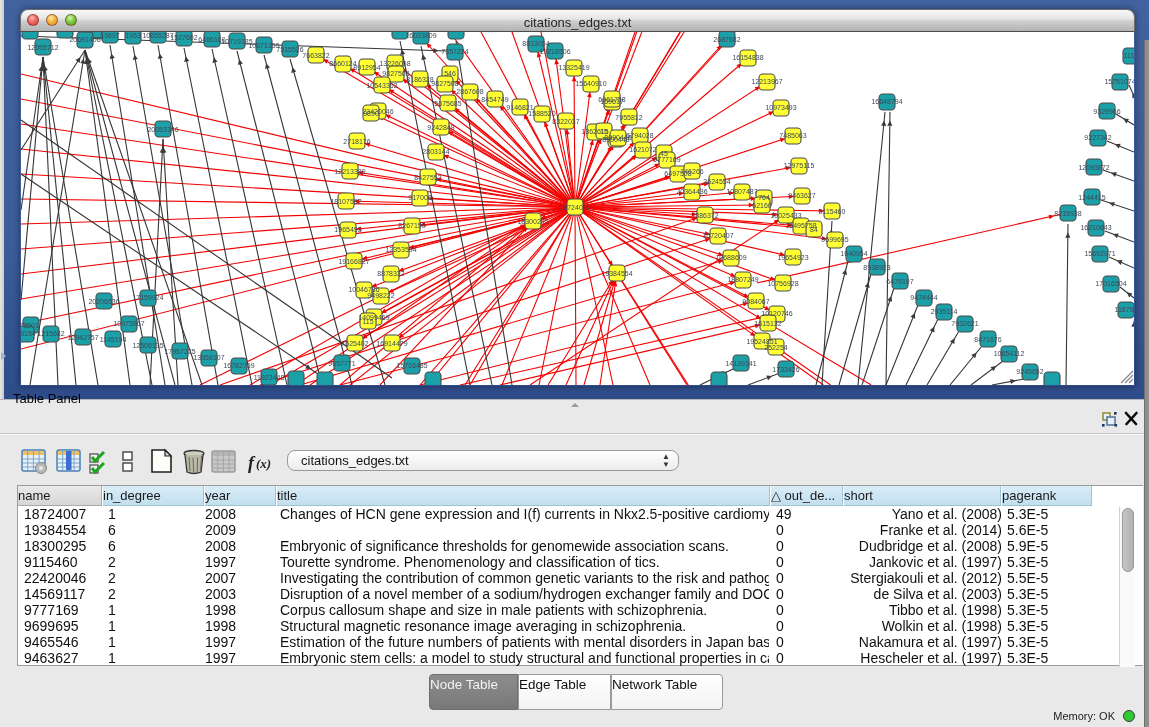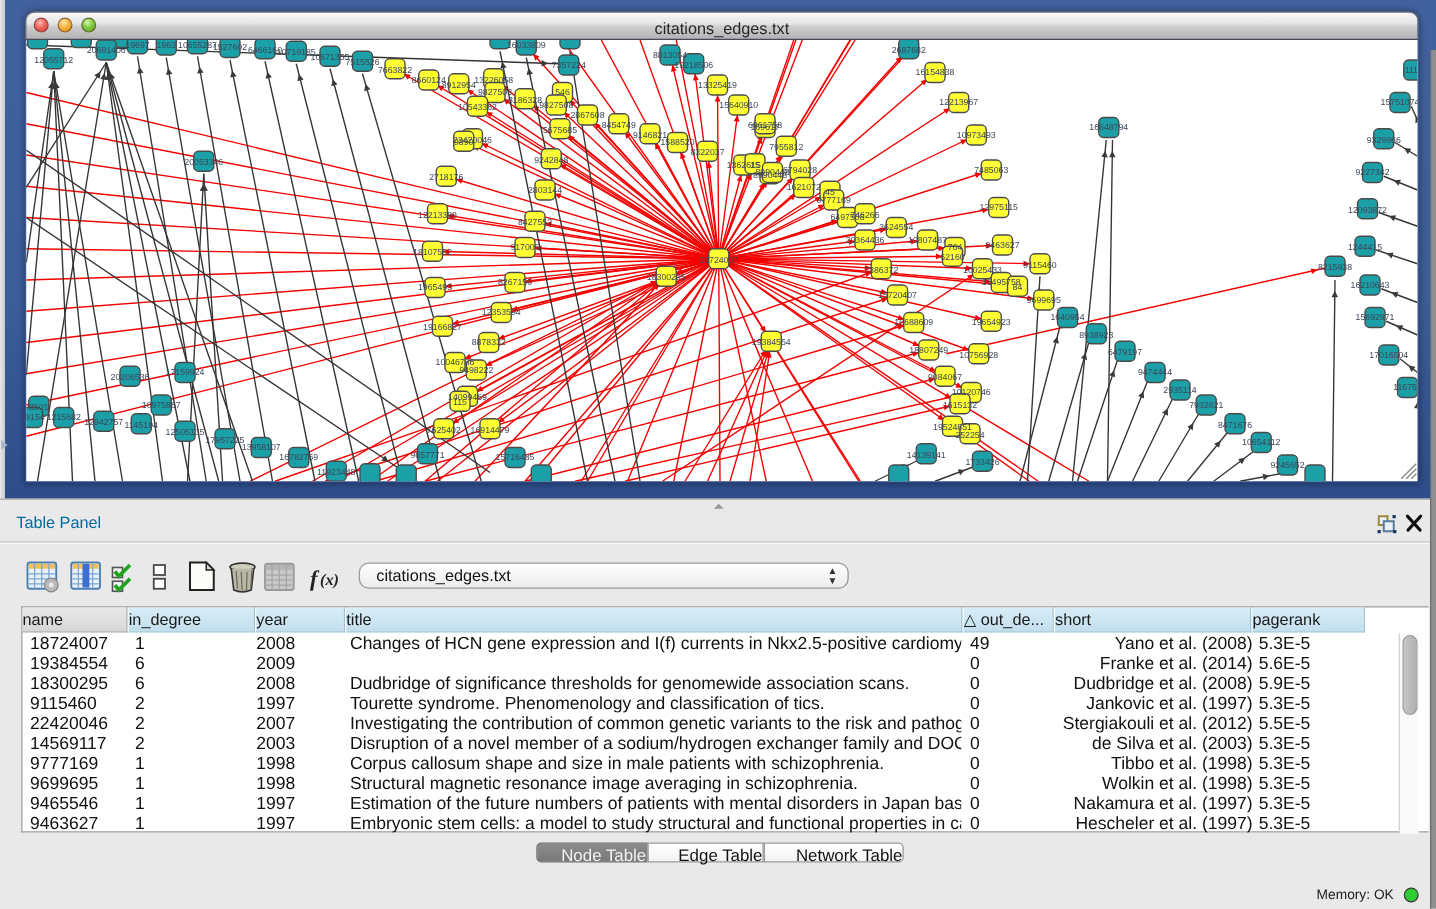--- a/index.html
+++ b/index.html
@@ -19,21 +19,21 @@
 .th{position:absolute;top:0;height:20px;background:linear-gradient(#d9edf7,#c2dfee);border-right:1px solid #9fc3d4;border-bottom:1px solid #9fc3d4;text-align:left;line-height:20px}
 .th0{background:linear-gradient(#e9e9e9,#d6d6d6);border-right:1px solid #aaa;border-bottom:1px solid #aaa}
 #tbody{position:absolute;left:0;top:20px;width:1074px;font-size:14px;color:#101010}
 .trow{position:relative;height:16px;line-height:16px;white-space:nowrap}
 .trow div{position:absolute;top:0;overflow:hidden}
 .c0{left:6px;width:78px}.c1{left:90px;width:96px}.c2{left:187px;width:69px}.c3{left:262px;width:489px}
 .c4{left:758px;width:68px}.c5{left:826px;width:158px;text-align:right}.c6{left:989px;width:96px}
 #vscroll{position:absolute;left:1101px;top:21px;width:16px;height:160px;background:#fafafa;border-left:1px solid #d0d0d0}
 #vthumb{position:absolute;left:2px;top:1px;width:12px;height:64px;background:linear-gradient(90deg,#c6c6c6,#b0b0b0);border-radius:6px;border:1px solid #999}
 #tabs{position:absolute;left:429px;top:674px;height:20px;font-size:13.5px}
-.tab{position:absolute;top:0;height:16px;line-height:19px;text-align:right;border:1px solid #9a9a9a;background:linear-gradient(#fff,#f3f3f3);color:#111}
+.tab{position:absolute;top:0;height:36px;line-height:19px;text-align:left;border:1px solid #9a9a9a;background:linear-gradient(#fff,#f3f3f3);color:#111}
 .tabsel{background:linear-gradient(#8d8d8d,#787878);color:#f3f3f3;border-color:#6f6f6f}
 #mem{position:absolute;right:34px;top:710px;font-size:11px;color:#222}
 #memdot{position:absolute;right:14px;top:710px;width:12px;height:12px;border-radius:50%;background:#2ecc33;border:1px solid #3a3a3a}
 #split{position:absolute;left:571px;top:403px;width:0;height:0;border-left:4px solid transparent;border-right:4px solid transparent;border-bottom:4px solid #999}
 </style></head><body>
 <div id="desk"></div>
 <div id="lsliver"></div>
 <div id="win">
   <div id="titlebar">
       <div id="title">citations_edges.txt</div>
@@ -653,21 +653,21 @@
     <text x="832" y="214" font-size="7" fill="#3d4859" text-anchor="middle" font-family="Liberation Sans, sans-serif">9115460</text>
     <text x="617" y="276" font-size="7" fill="#3d4859" text-anchor="middle" font-family="Liberation Sans, sans-serif">19384554</text>
     <text x="533" y="224" font-size="7" fill="#3d4859" text-anchor="middle" font-family="Liberation Sans, sans-serif">18300295</text>
     <g stroke="#888" stroke-width="1.2">
       <line x1="1121" y1="383" x2="1133" y2="371"></line>
       <line x1="1125" y1="383" x2="1133" y2="375"></line>
       <line x1="1129" y1="383" x2="1133" y2="379"></line>
     </g>
   </svg>
 <div id="tpanel"></div>
-<div id="tptitle" style="position:absolute;left:13px;top:410px;font-size:13px;color:#0369a1">Table Panel</div>
+<div id="tptitle" style="position:absolute;left:13px;top:391px;font-size:13px;color:#000000">Table Panel</div>
 <div id="tpline" style="position:absolute;left:0;top:433px;width:1145px;height:1px;background:#c9c9c9;box-shadow:0 1px 0 #f7f7f7"></div>
 <svg width="46" height="20" style="position:absolute;left:1098px;top:408px">
  <rect x="5" y="5" width="7" height="7" fill="#e8f0fa" stroke="#9a8a3a" stroke-width="1.6"></rect>
  <rect x="9" y="9" width="8" height="8" fill="#e8f0fa" stroke="#5a7a9a" stroke-width="1.6"></rect>
  <rect x="16" y="4" width="2.6" height="2.6" fill="#1a3a66"></rect>
  <rect x="4" y="16" width="2.6" height="2.6" fill="#1a3a66"></rect>
  <rect x="16.5" y="16" width="2.6" height="2.6" fill="#1a3a66"></rect>
  <g stroke="#0a0a0a" stroke-width="2.6" stroke-linecap="round">
       <line x1="28" y1="5" x2="38" y2="16"></line>
       <line x1="38.5" y1="5" x2="28.5" y2="16"></line>
@@ -760,21 +760,21 @@
         <div class="c1">6</div>
         <div class="c2">2009</div>
         <div class="c4">0</div>
         <div class="c5">Franke et al. (2014)</div>
         <div class="c6">5.6E-5</div>
       </div>
       <div class="trow">
         <div class="c0">18300295</div>
         <div class="c1">6</div>
         <div class="c2">2008</div>
-        <div class="c3">Dudbridge of significance thresholds for genomewide association scans.</div>
+        <div class="c3">Embryonic of significance thresholds for genomewide association scans.</div>
         <div class="c4">0</div>
         <div class="c5">Dudbridge et al. (2008)</div>
         <div class="c6">5.9E-5</div>
       </div>
       <div class="trow">
         <div class="c0">9115460</div>
         <div class="c1">2</div>
         <div class="c2">1997</div>
         <div class="c3">Tourette syndrome. Phenomenology and classification of tics.</div>
         <div class="c4">0</div>

